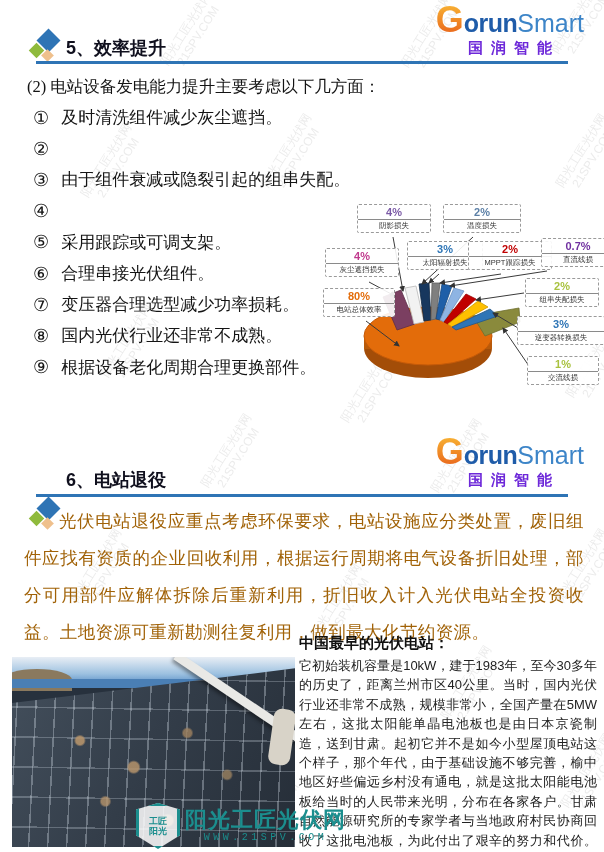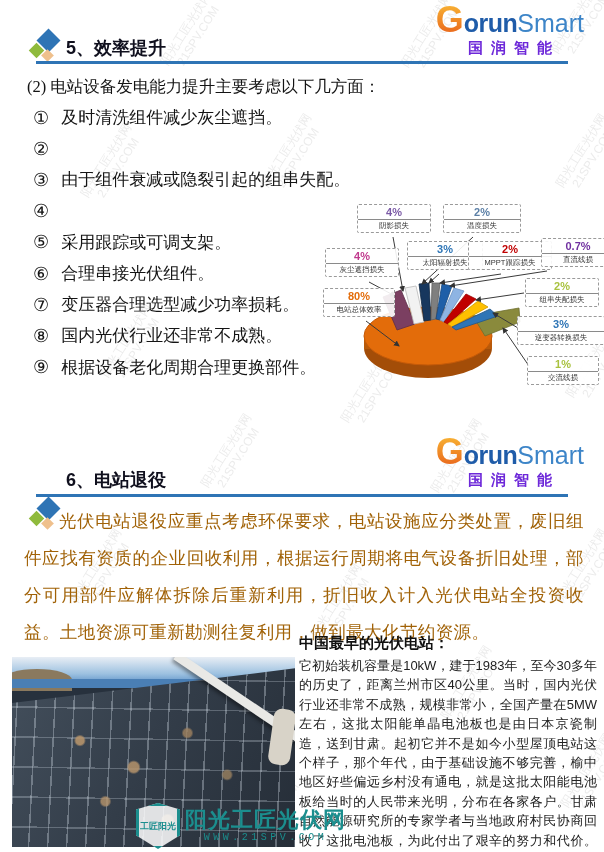--- a/index.html
+++ b/index.html
@@ -70,21 +70,21 @@
         radial-gradient(circle at 55% 86%, rgba(181,147,107,0.7) 5px, transparent 7px),
         radial-gradient(circle at 76% 62%, rgba(170,140,100,0.7) 4px, transparent 6px);}
   .photo .rail{position:absolute;right:-18px;top:36px;width:150px;height:9px;background:#e9e9e6;
                transform:rotate(34deg);box-shadow:0 3px 4px rgba(0,0,0,0.4);}
   .photo .person{position:absolute;right:2px;top:52px;width:22px;height:56px;background:#d8d3c8;
                border-radius:8px;transform:rotate(8deg);}
   
   .flogo{display:flex;align-items:center;z-index:5;}
   .fbadge{width:38px;height:40px;border:3px solid #1B8E8E;color:#1B8E8E;background:rgba(255,255,255,0.85);
           clip-path:polygon(50% 0,100% 14%,100% 70%,50% 100%,0 70%,0 14%);
-          display:flex;flex-direction:row;align-items:center;justify-content:center;
+          display:flex;flex-direction:column;align-items:center;justify-content:center;
           font-size:9px;font-weight:bold;line-height:10px;font-family:"Liberation Sans",sans-serif;}
   .fname{margin-left:5px;display:flex;flex-direction:column;align-items:center;}
   .fname-row{font-size:22px;font-weight:bold;color:#1B8E8E;letter-spacing:1px;line-height:24px;
              font-family:"Liberation Sans",sans-serif;}
   .furl{font-size:10px;color:#1B8E8E;letter-spacing:3.5px;line-height:12px;
         font-family:"Liberation Mono",monospace;}
 </style>
 </head>
 <body>
 

